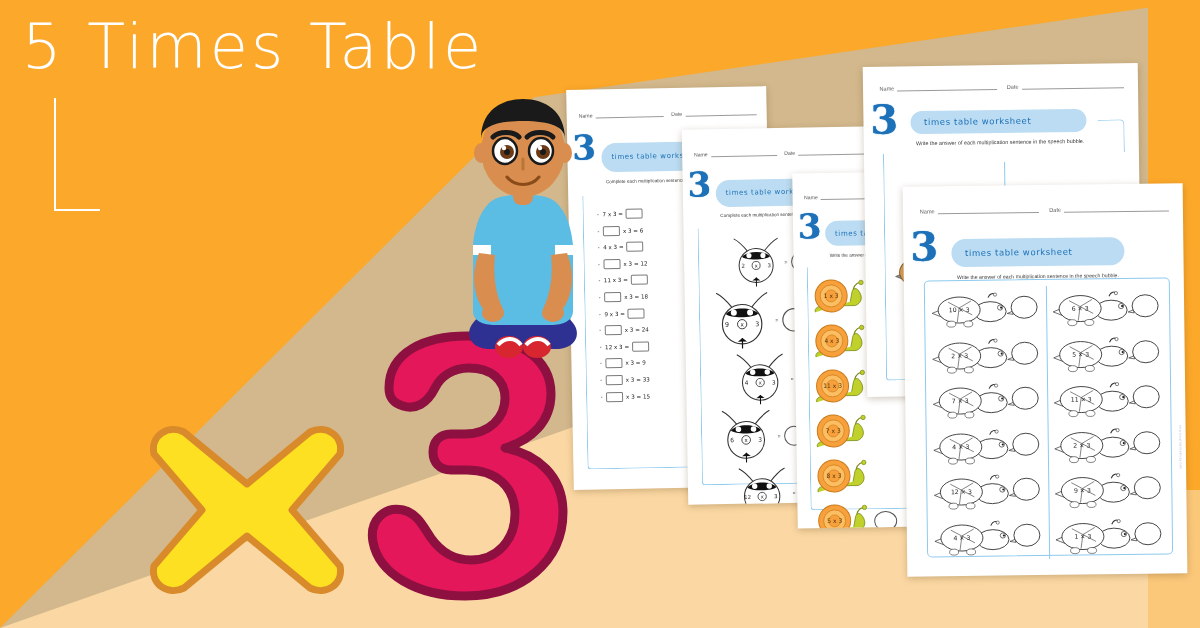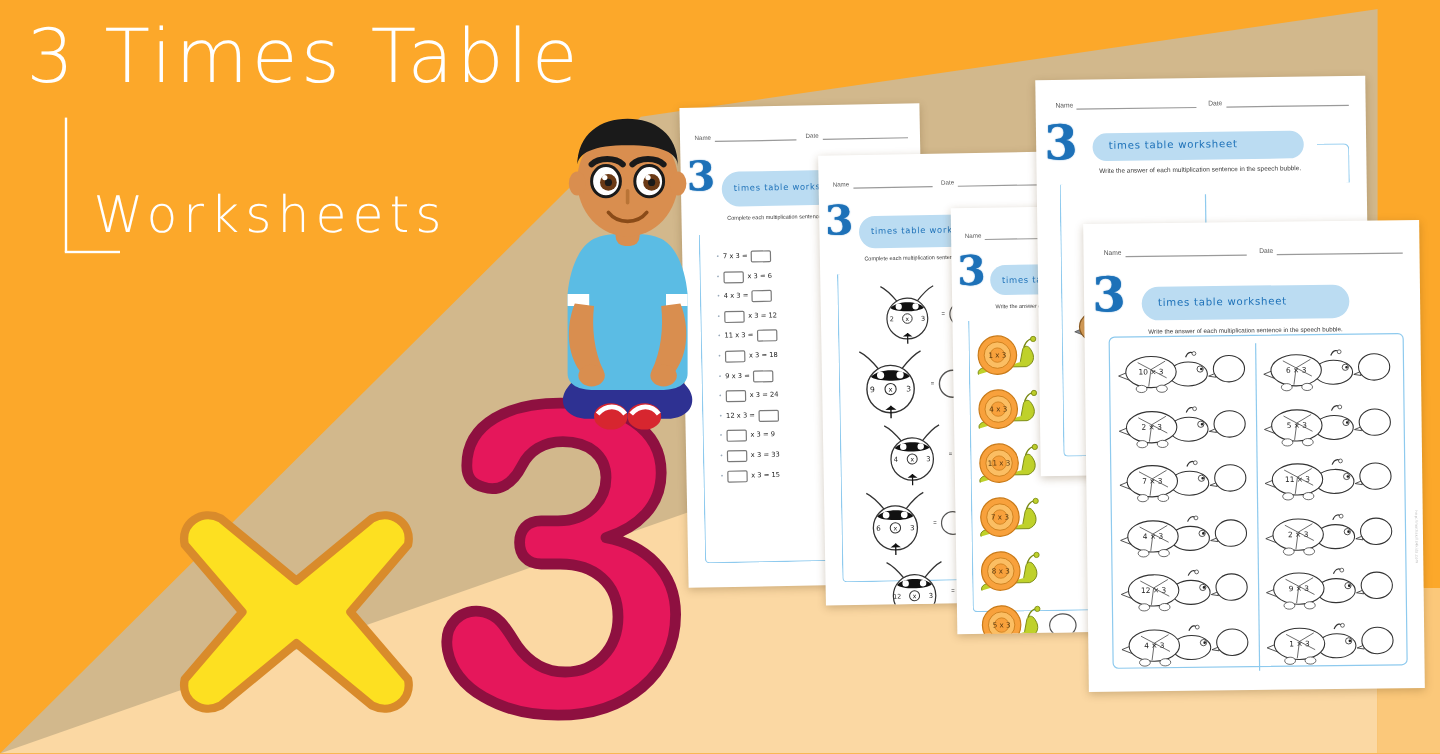--- a/index.html
+++ b/index.html
@@ -173,24 +173,23 @@
 
 <div id="stage">
 
   <div class="bg-base"></div>
   <div class="bg-shadow"></div>
   <div class="bg-floor"></div>
   <div class="bg-right-band"></div>
   <div class="bg-right-band-low"></div>
 
   <div id="title-block">
-    <div id="title-main">3 Times Table</div>
+    <div id="title-main">5 Times Table</div>
     <div class="title-rule-v"></div>
     <div class="title-rule-h"></div>
-    <div id="title-sub">Worksheets</div>
   </div>
 
   <svg id="big-x" viewBox="0 0 215 180">
     <path d="M44 12 C28 4 10 16 14 34 L62 90 L14 146 C10 164 28 176 44 168
              L107 116 L170 168 C186 176 204 164 200 146 L152 90 L200 34
              C204 16 186 4 170 12 L107 64 Z" fill="#FDE021" stroke="#D98B2B" stroke-width="7" stroke-linejoin="round"></path>
   </svg>
 
   <svg id="big-three" viewBox="0 0 230 280">
     <path d="M34 58 C34 22 70 6 112 6 C162 6 196 28 196 64

